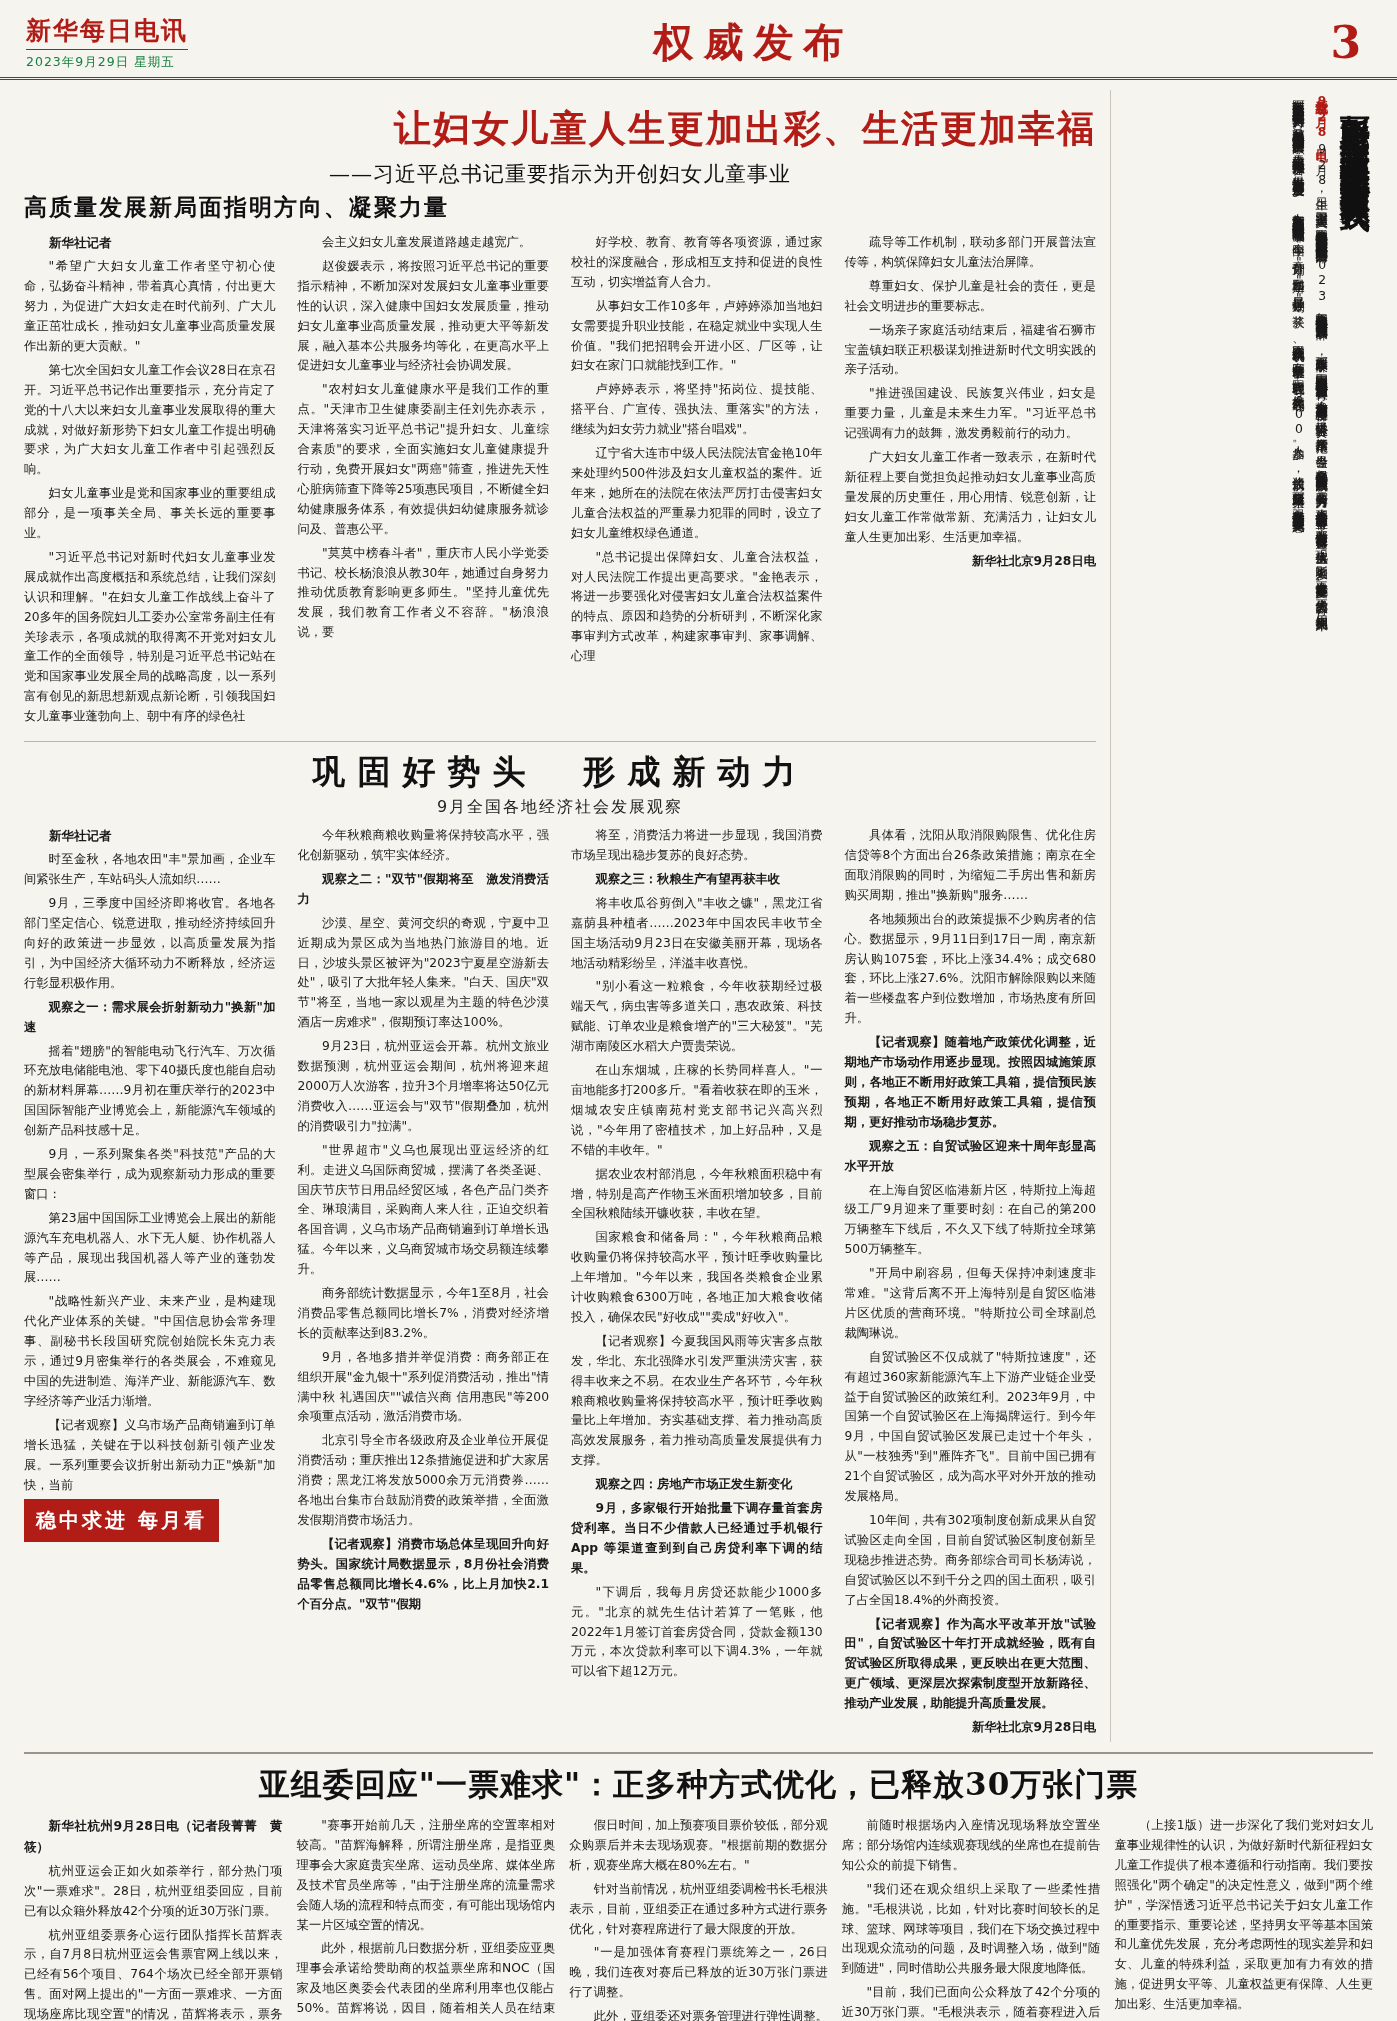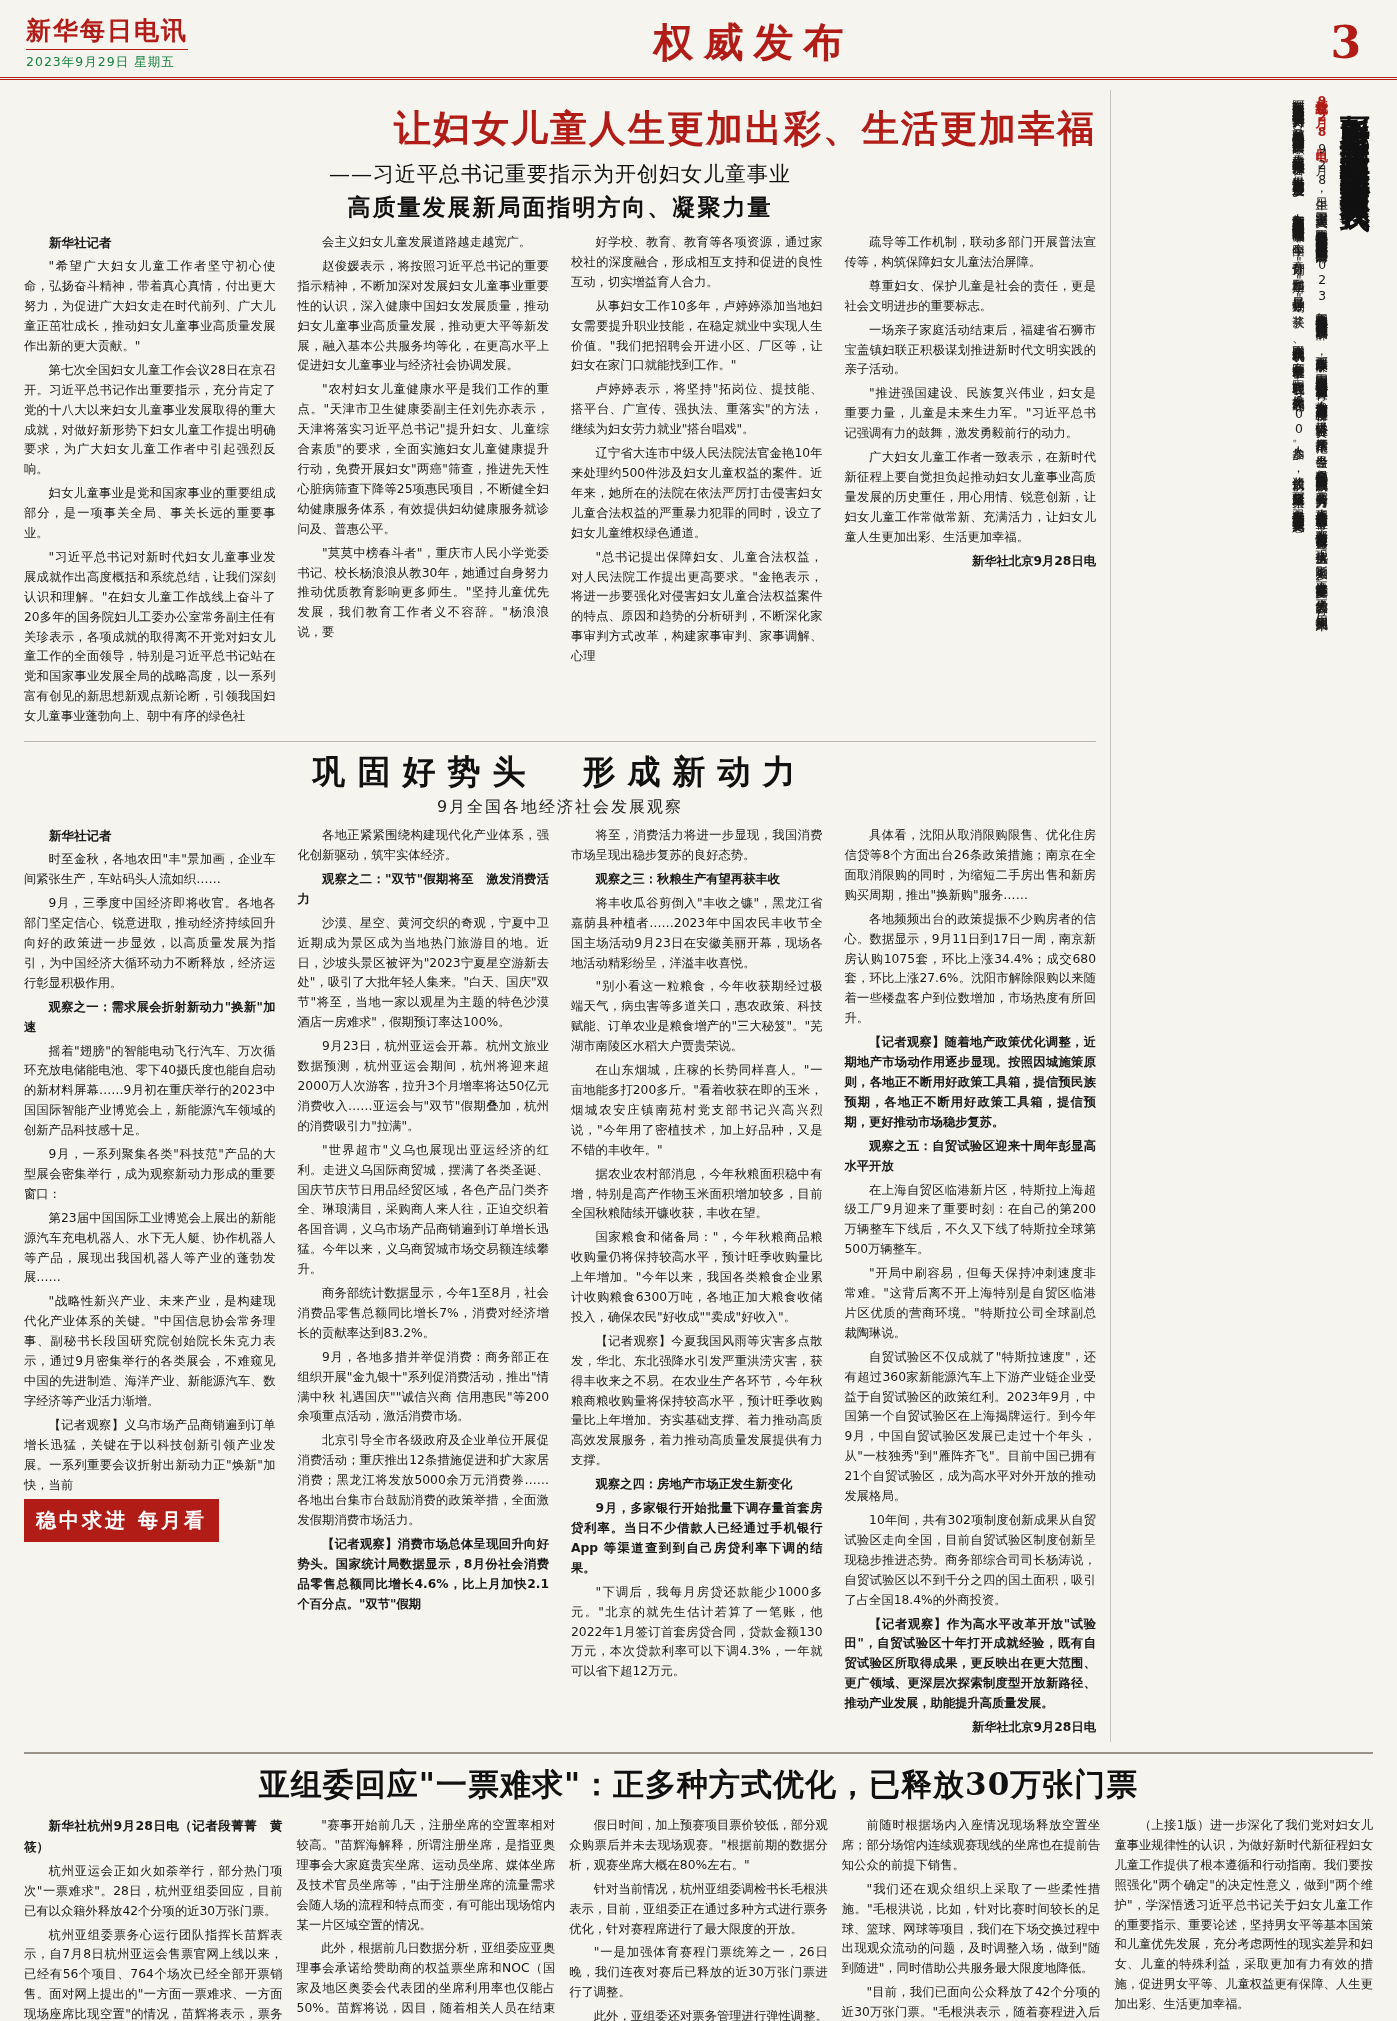--- a/index.html
+++ b/index.html
@@ -114,21 +114,20 @@
   }
   .a1-sub1{
     text-align:center;
     font-family:"DejaVu Serif","Liberation Serif",serif;
     font-size:21px;
     letter-spacing:1px;
     margin:2px 0;
     color:#111;
   }
   .a1-sub2{
-    text-align:center;
     font-family:Liberation Mono, monospace;
     font-weight:bold;
     font-size:23px;
     letter-spacing:2px;
     margin:4px 0 10px 0;
     color:#111;
   }
   .cols4{
     display:flex;
     gap:22px;
@@ -258,21 +257,21 @@
             <p class="obs-h">观察之一：需求展会折射新动力"换新"加速</p>
             <p>摇着"翅膀"的智能电动飞行汽车、万次循环充放电储能电池、零下40摄氏度也能自启动的新材料屏幕……9月初在重庆举行的2023中国国际智能产业博览会上，新能源汽车领域的创新产品科技感十足。</p>
             <p>9月，一系列聚集各类"科技范"产品的大型展会密集举行，成为观察新动力形成的重要窗口：</p>
             <p>第23届中国国际工业博览会上展出的新能源汽车充电机器人、水下无人艇、协作机器人等产品，展现出我国机器人等产业的蓬勃发展……</p>
             <p>"战略性新兴产业、未来产业，是构建现代化产业体系的关键。"中国信息协会常务理事、副秘书长段国研究院创始院长朱克力表示，通过9月密集举行的各类展会，不难窥见中国的先进制造、海洋产业、新能源汽车、数字经济等产业活力渐增。</p>
             <p>【记者观察】义乌市场产品商销遍到订单增长迅猛，关键在于以科技创新引领产业发展。一系列重要会议折射出新动力正"焕新"加快，当前</p>
             <p class="note-h"></p>
             <div class="stamp">稳中求进 每月看</div>
           </div>
           <div class="col">
-            <p>各地正紧紧围绕构建现代化产业体系，强化创新驱动，筑牢实体经济。</p>
+            <p>今年秋粮商粮收购量将保持较高水平，强化创新驱动，筑牢实体经济。</p>
             <p class="obs-h">观察之二："双节"假期将至　激发消费活力</p>
             <p>沙漠、星空、黄河交织的奇观，宁夏中卫近期成为景区成为当地热门旅游目的地。近日，沙坡头景区被评为"2023宁夏星空游新去处"，吸引了大批年轻人集来。"白天、国庆"双节"将至，当地一家以观星为主题的特色沙漠酒店一房难求"，假期预订率达100%。</p>
             <p>9月23日，杭州亚运会开幕。杭州文旅业数据预测，杭州亚运会期间，杭州将迎来超2000万人次游客，拉升3个月增率将达50亿元消费收入……亚运会与"双节"假期叠加，杭州的消费吸引力"拉满"。</p>
             <p>"世界超市"义乌也展现出亚运经济的红利。走进义乌国际商贸城，摆满了各类圣诞、国庆节庆节日用品经贸区域，各色产品门类齐全、琳琅满目，采购商人来人往，正迫交织着各国音调，义乌市场产品商销遍到订单增长迅猛。今年以来，义乌商贸城市场交易额连续攀升。</p>
             <p>商务部统计数据显示，今年1至8月，社会消费品零售总额同比增长7%，消费对经济增长的贡献率达到83.2%。</p>
             <p>9月，各地多措并举促消费：商务部正在组织开展"金九银十"系列促消费活动，推出"情满中秋 礼遇国庆""诚信兴商 信用惠民"等200余项重点活动，激活消费市场。</p>
             <p>北京引导全市各级政府及企业单位开展促消费活动；重庆推出12条措施促进和扩大家居消费；黑龙江将发放5000余万元消费券……各地出台集市台鼓励消费的政策举措，全面激发假期消费市场活力。</p>
             <p class="note-h">【记者观察】消费市场总体呈现回升向好势头。国家统计局数据显示，8月份社会消费品零售总额同比增长4.6%，比上月加快2.1个百分点。"双节"假期</p>
           </div>
           <div class="col">

